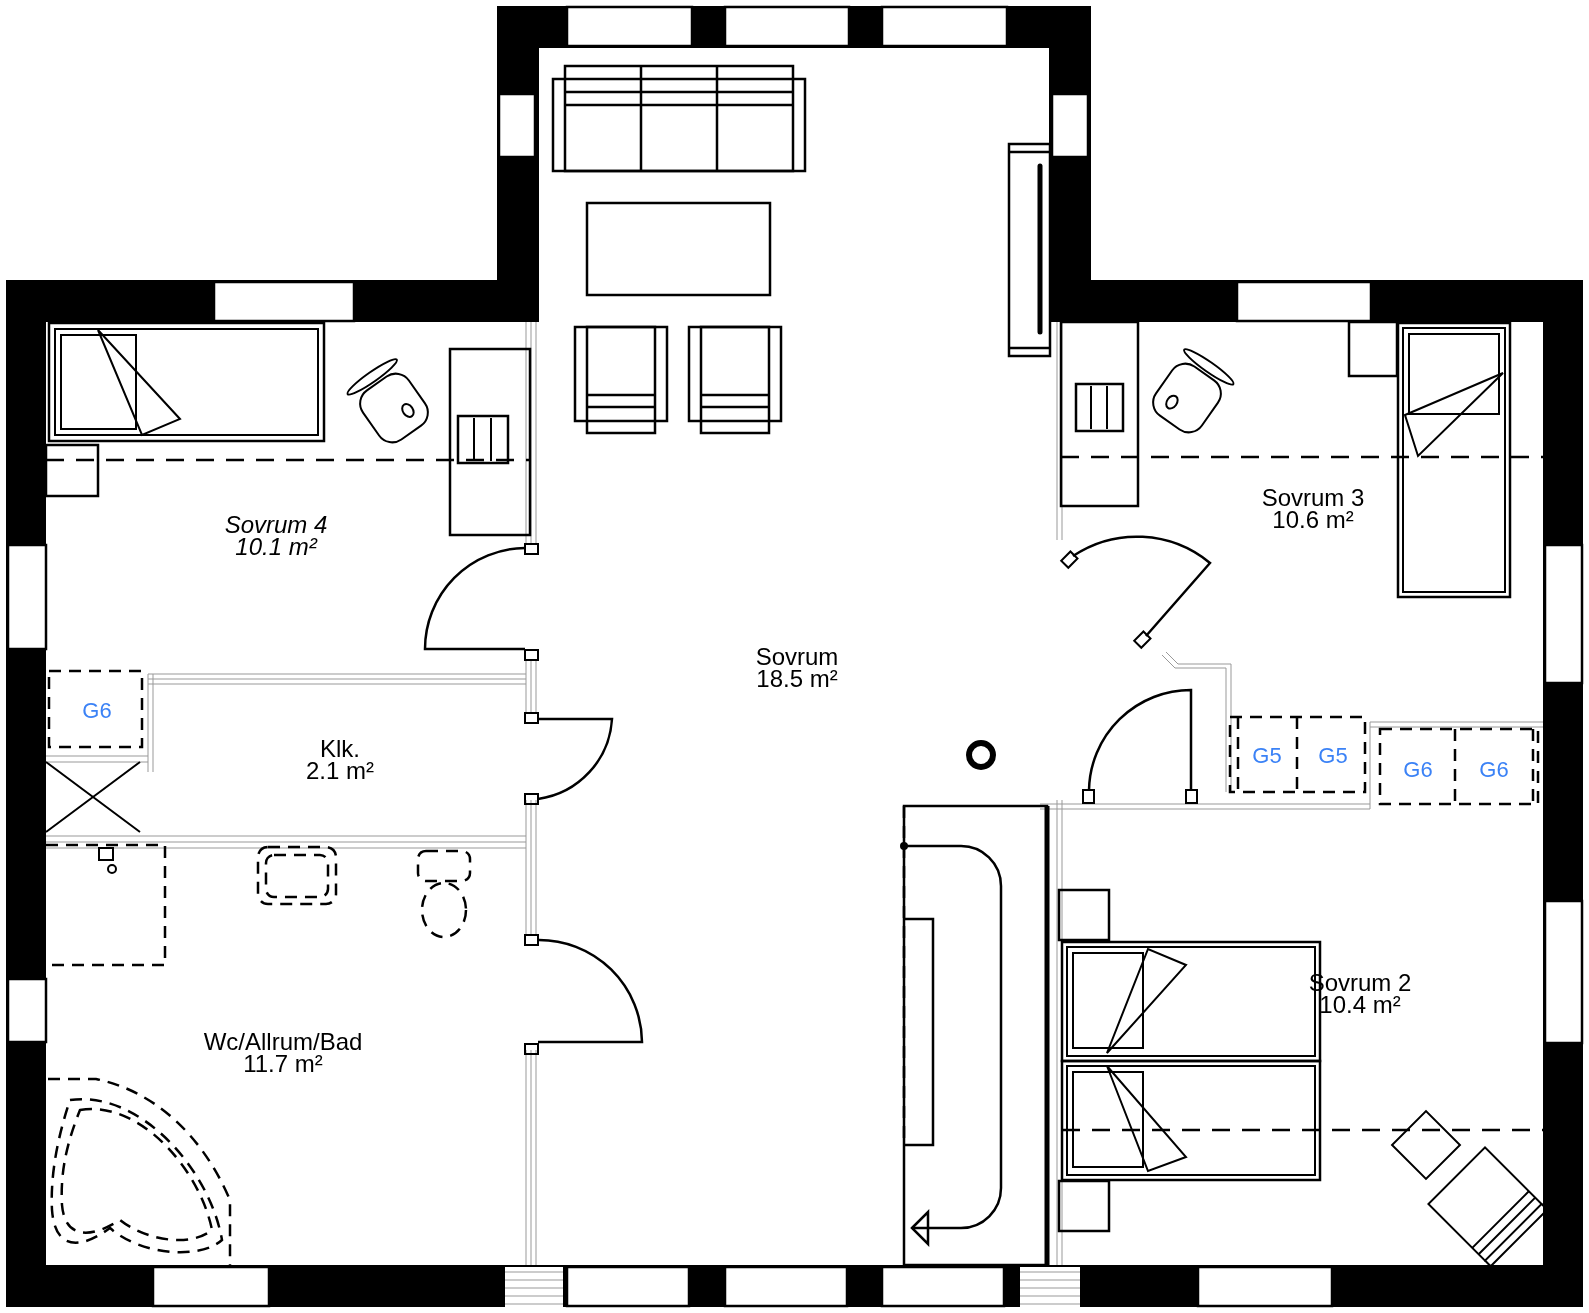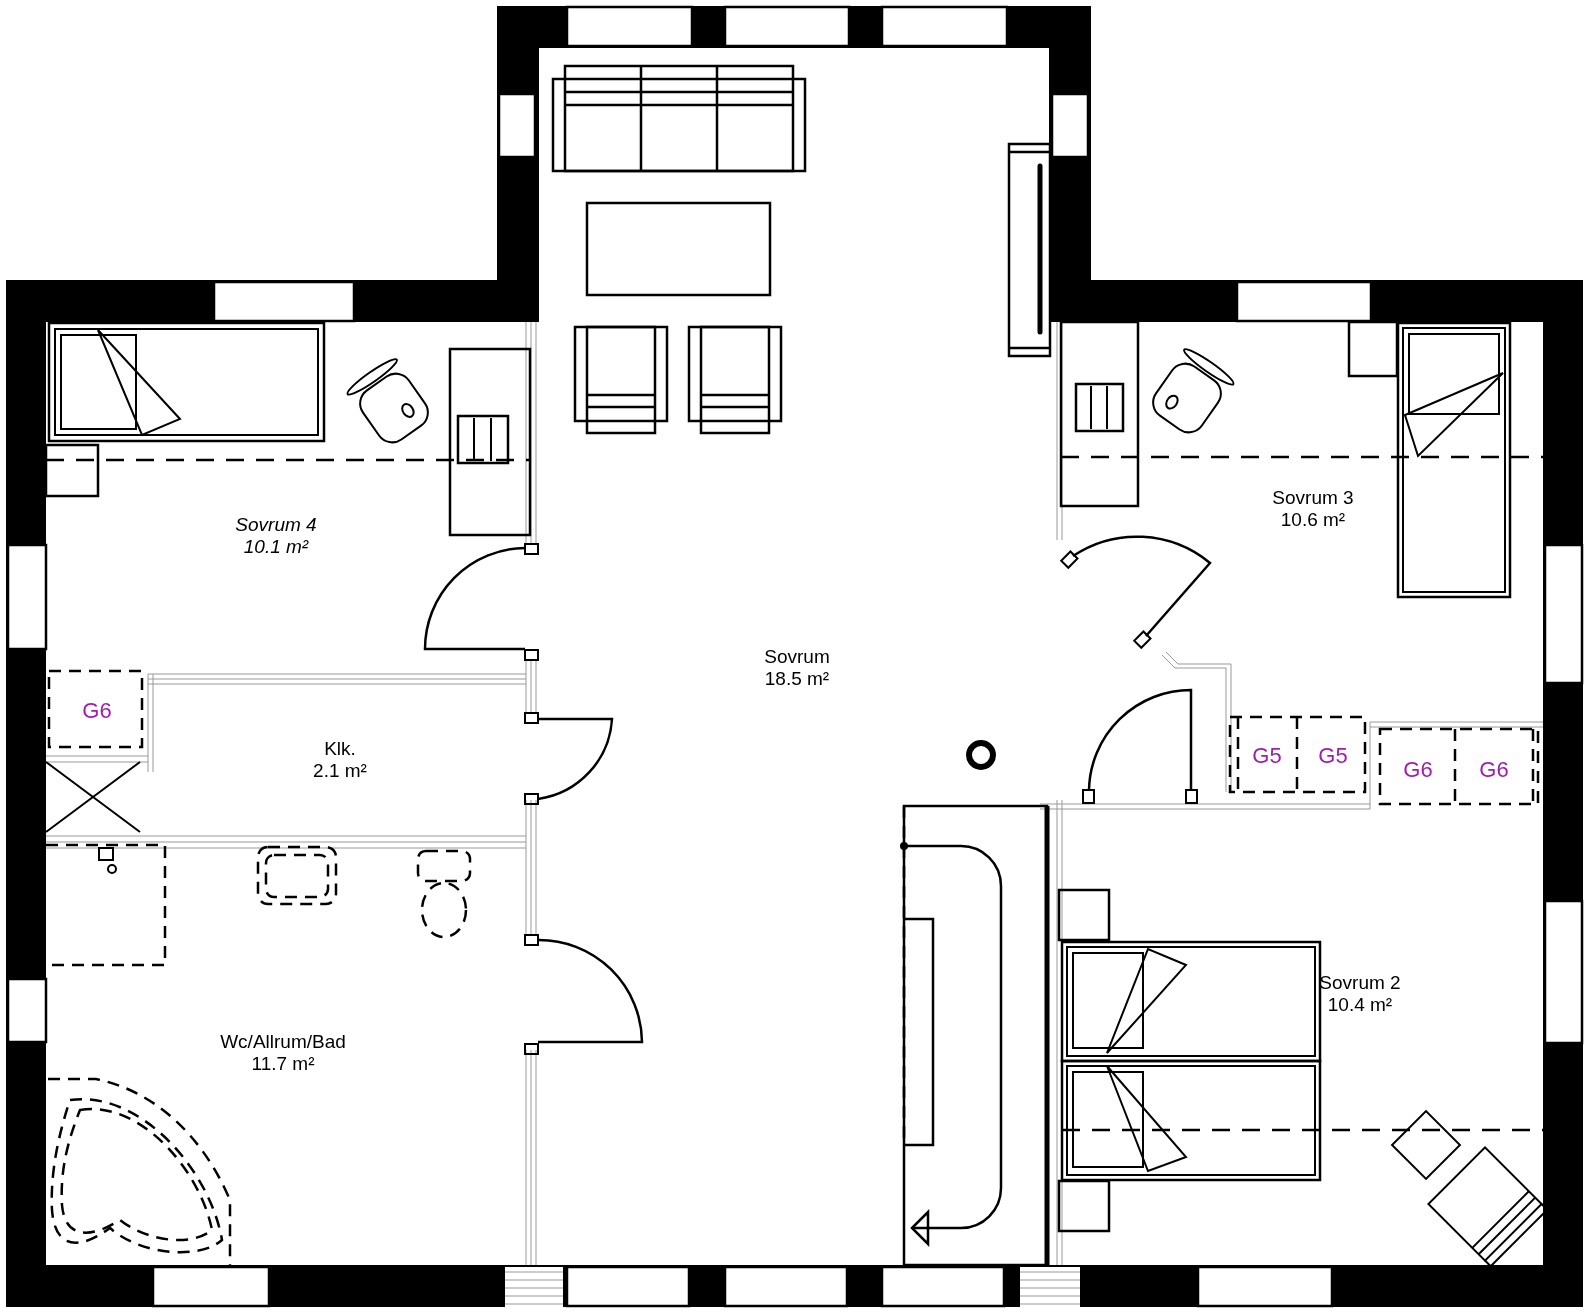--- a/index.html
+++ b/index.html
@@ -5,22 +5,22 @@
   html, body { margin: 0; padding: 0; background: #ffffff; }
   body { width: 1589px; height: 1313px; overflow: hidden; position: relative; }
   svg { position: absolute; left: 0; top: 0; }
   .wall { fill: #000; }
   .win { fill: #fff; stroke: #000; stroke-width: 2.5; }
   .iw { fill: none; stroke: #999; stroke-width: 1; }
   .ln { fill: none; stroke: #000; stroke-width: 2.5; }
   .lnt { fill: none; stroke: #000; stroke-width: 2; }
   .dash { fill: none; stroke: #000; stroke-width: 2.5; stroke-dasharray: 18 12; }
   .dsh2 { fill: none; stroke: #000; stroke-width: 2.5; stroke-dasharray: 12 8; }
-  .room-label { position: absolute; font-family: "Liberation Sans", sans-serif; font-size: 19px; line-height: 22px; text-align: center; color: #000; transform: translateX(-50%); white-space: nowrap; }
-  .tag { position: absolute; font-family: "Liberation Sans", sans-serif; font-size: 22px; color: #a21caf; transform: translate(-50%, -50%); }
+  .room-label { position: absolute; font-family: "Liberation Sans", sans-serif; font-size: 24px; line-height: 22px; text-align: center; color: #000; transform: translateX(-50%); white-space: nowrap; }
+  .tag { position: absolute; font-family: "Liberation Sans", sans-serif; font-size: 22px; color: #3b82f6; transform: translate(-50%, -50%); }
 </style>
 </head>
 <body>
 
 <svg width="1589" height="1313" viewBox="0 0 1589 1313" xmlns="http://www.w3.org/2000/svg">
 
   <g>
 
     <rect class="wall" x="497" y="6" width="594" height="42"></rect>
     <rect class="wall" x="497" y="6" width="42" height="315"></rect>

